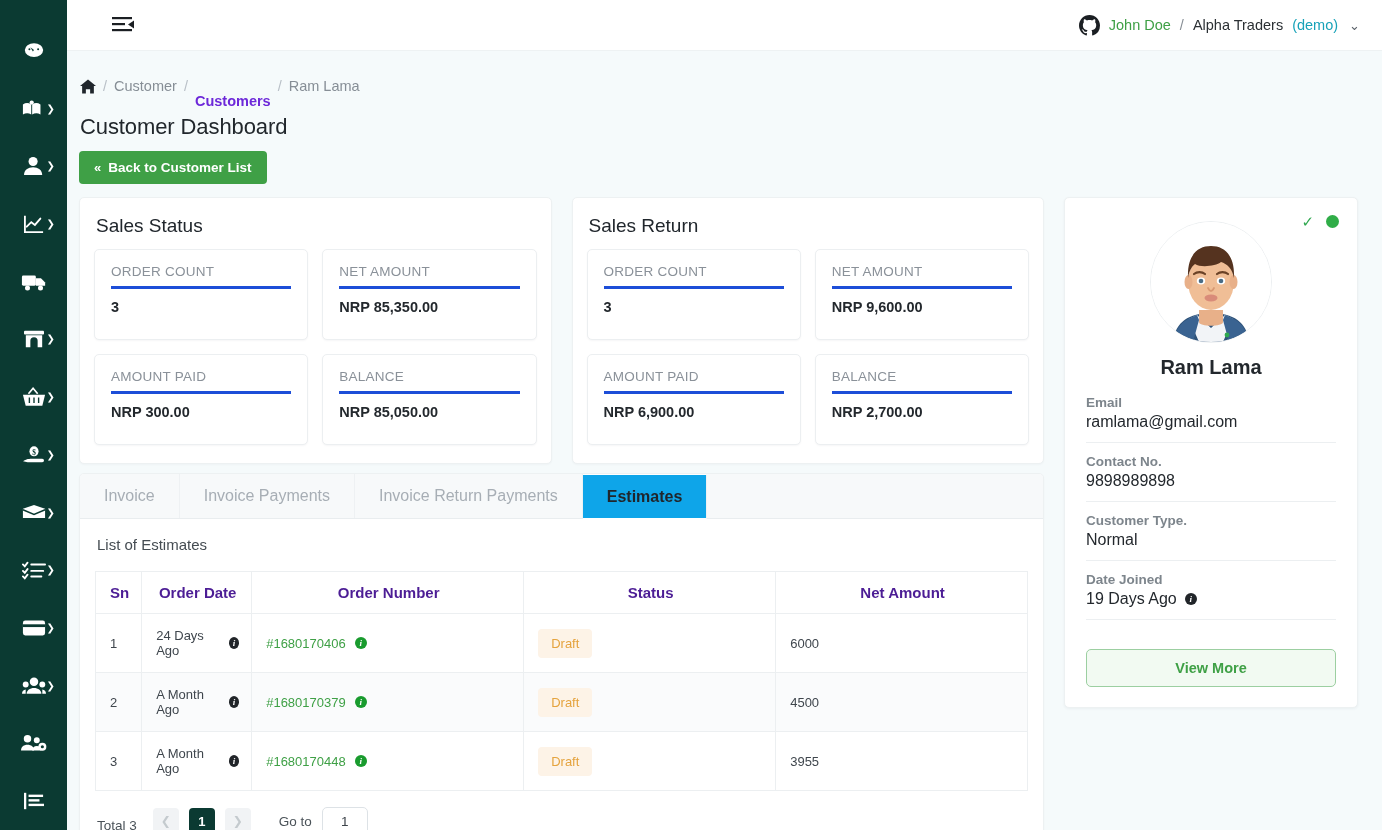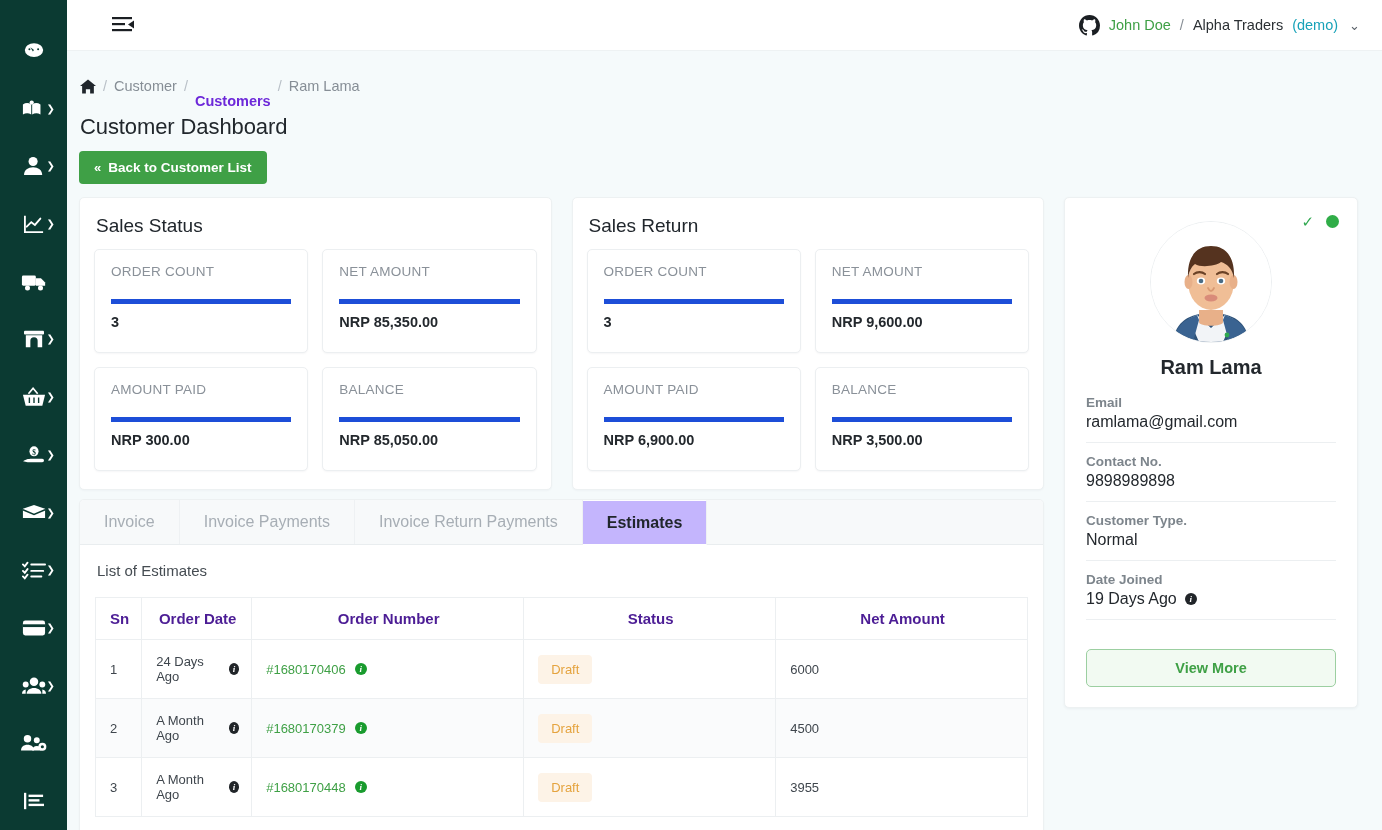--- a/index.html
+++ b/index.html
@@ -126,22 +126,22 @@
     background: #fff;
     border: 1px solid #eceff1;
     border-radius: 5px;
     padding: 14px 16px 22px 16px;
     box-shadow: 0 1px 2px rgba(16,30,54,.04);
     min-height: 91px;
   }
   .stat-label {
     font-size: 13.5px; color: #8a9199;
     letter-spacing: .25px;
-    padding-bottom: 20px;
-    border-bottom: 5px solid #1d4ed8;
+    padding-bottom: 7px;
+    border-bottom: 3px solid #1d4ed8;
     margin-bottom: 10px;
   }
   .stat-value {
     font-size: 14.5px; color: #23282d; font-weight: bold;
   }
 
   
   .tabs-card {
     background: #ffffff;
     border: 1px solid #edf1f2;
@@ -157,21 +157,21 @@
   }
   .tab {
     display: flex; align-items: center;
     padding: 0 24px;
     font-size: 16px; color: #a7aeb5;
     cursor: pointer;
     border-right: 1px solid #eef1f3;
     background: transparent;
   }
   .tab.active {
-    background: #c4b5fd;
+    background: #0ea5e9;
     color: #20262c; font-weight: bold;
     border-top: 1px solid #ffffff;
     border-bottom: 1px solid #ffffff;
     margin-bottom: -1px;
   }
   .tab-filler { flex: 1; }
 
   .tab-body { padding: 14px 15px 12px 15px; }
   .list-title { font-size: 15px; color: #454c52; margin: 3px 0 18px 2px; }
 
@@ -521,21 +521,21 @@
                 <div class="stat-card">
                   <div class="stat-label">NET AMOUNT</div>
                   <div class="stat-value">NRP 9,600.00</div>
                 </div>
                 <div class="stat-card">
                   <div class="stat-label">AMOUNT PAID</div>
                   <div class="stat-value">NRP 6,900.00</div>
                 </div>
                 <div class="stat-card">
                   <div class="stat-label">BALANCE</div>
-                  <div class="stat-value">NRP 3,500.00</div>
+                  <div class="stat-value">NRP 2,700.00</div>
                 </div>
               </div>
             </section>
 
           </div>
 
           <section class="tabs-card">
             <div class="tabs">
               <div class="tab">Invoice</div>
               <div class="tab">Invoice Payments</div>

